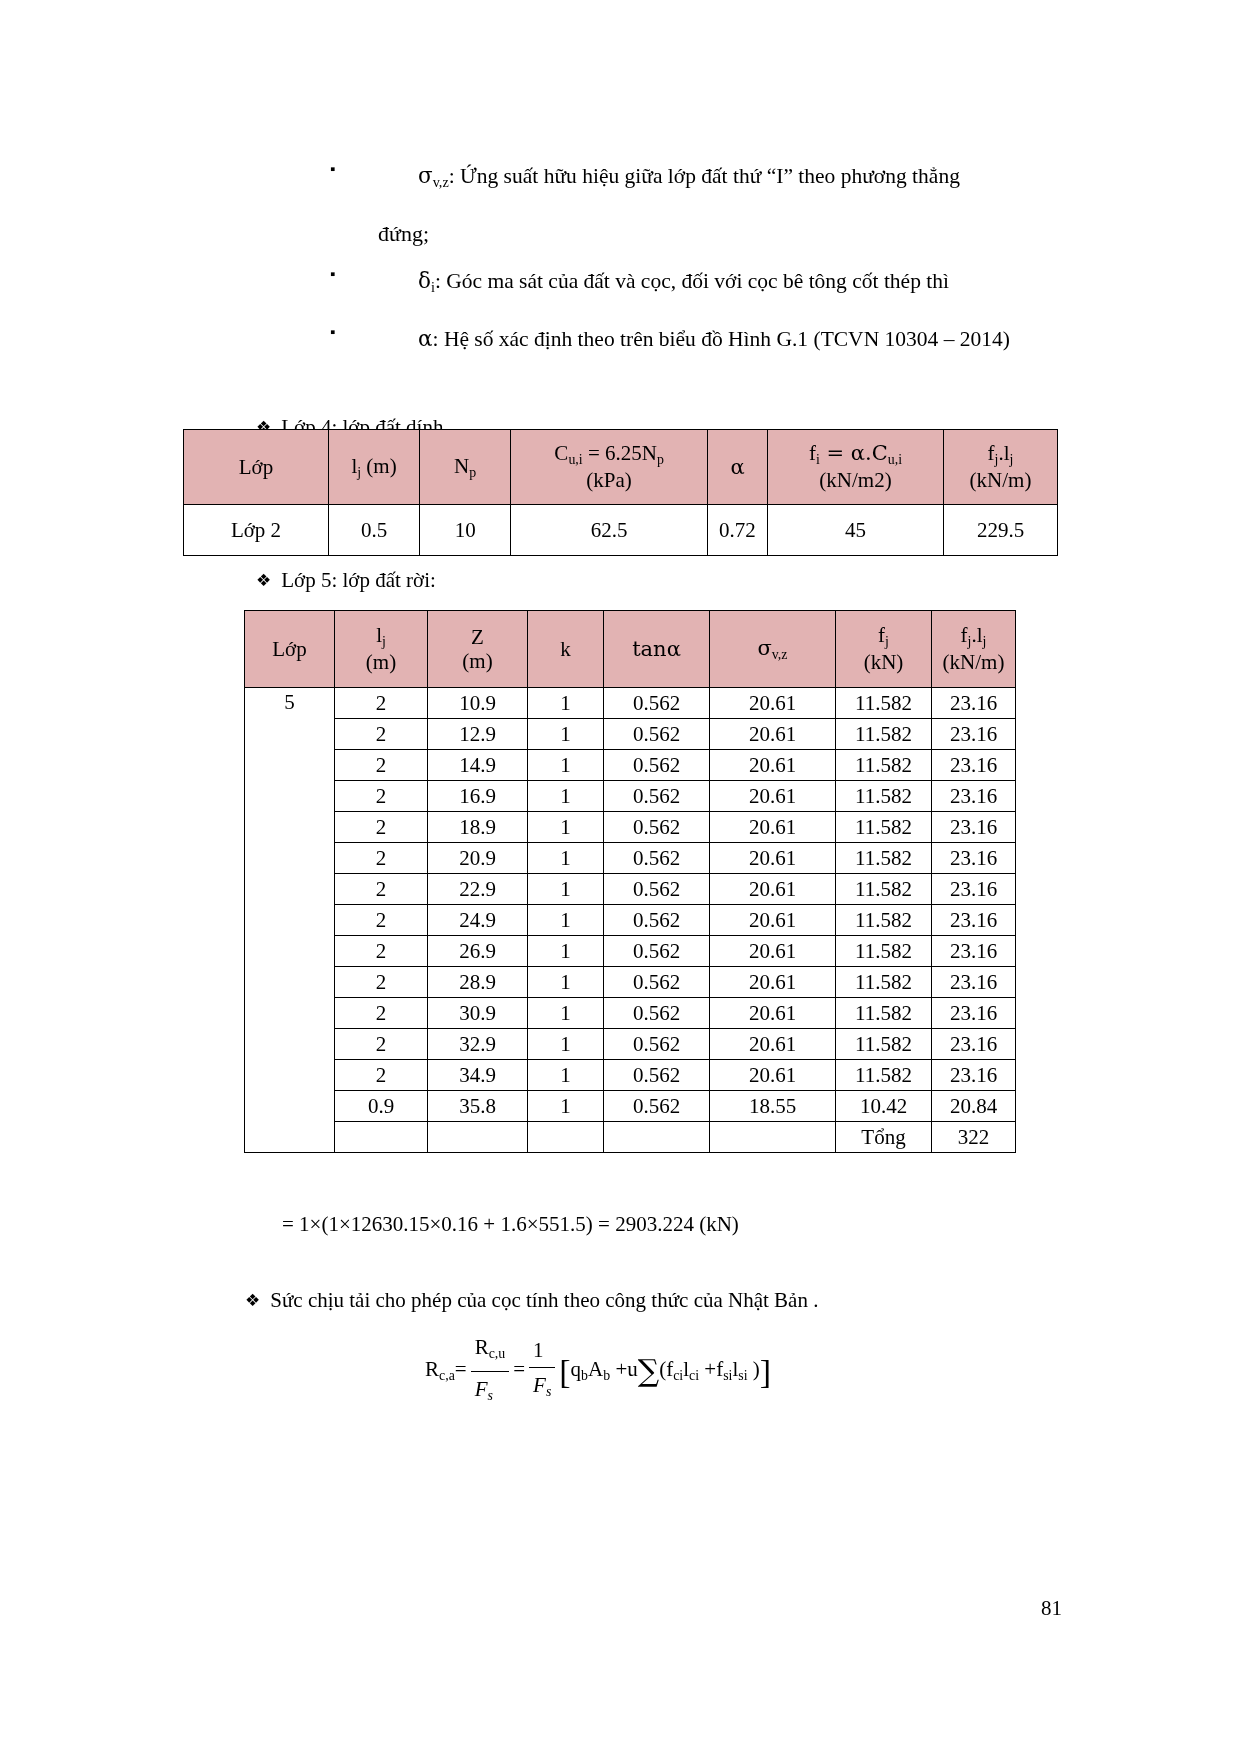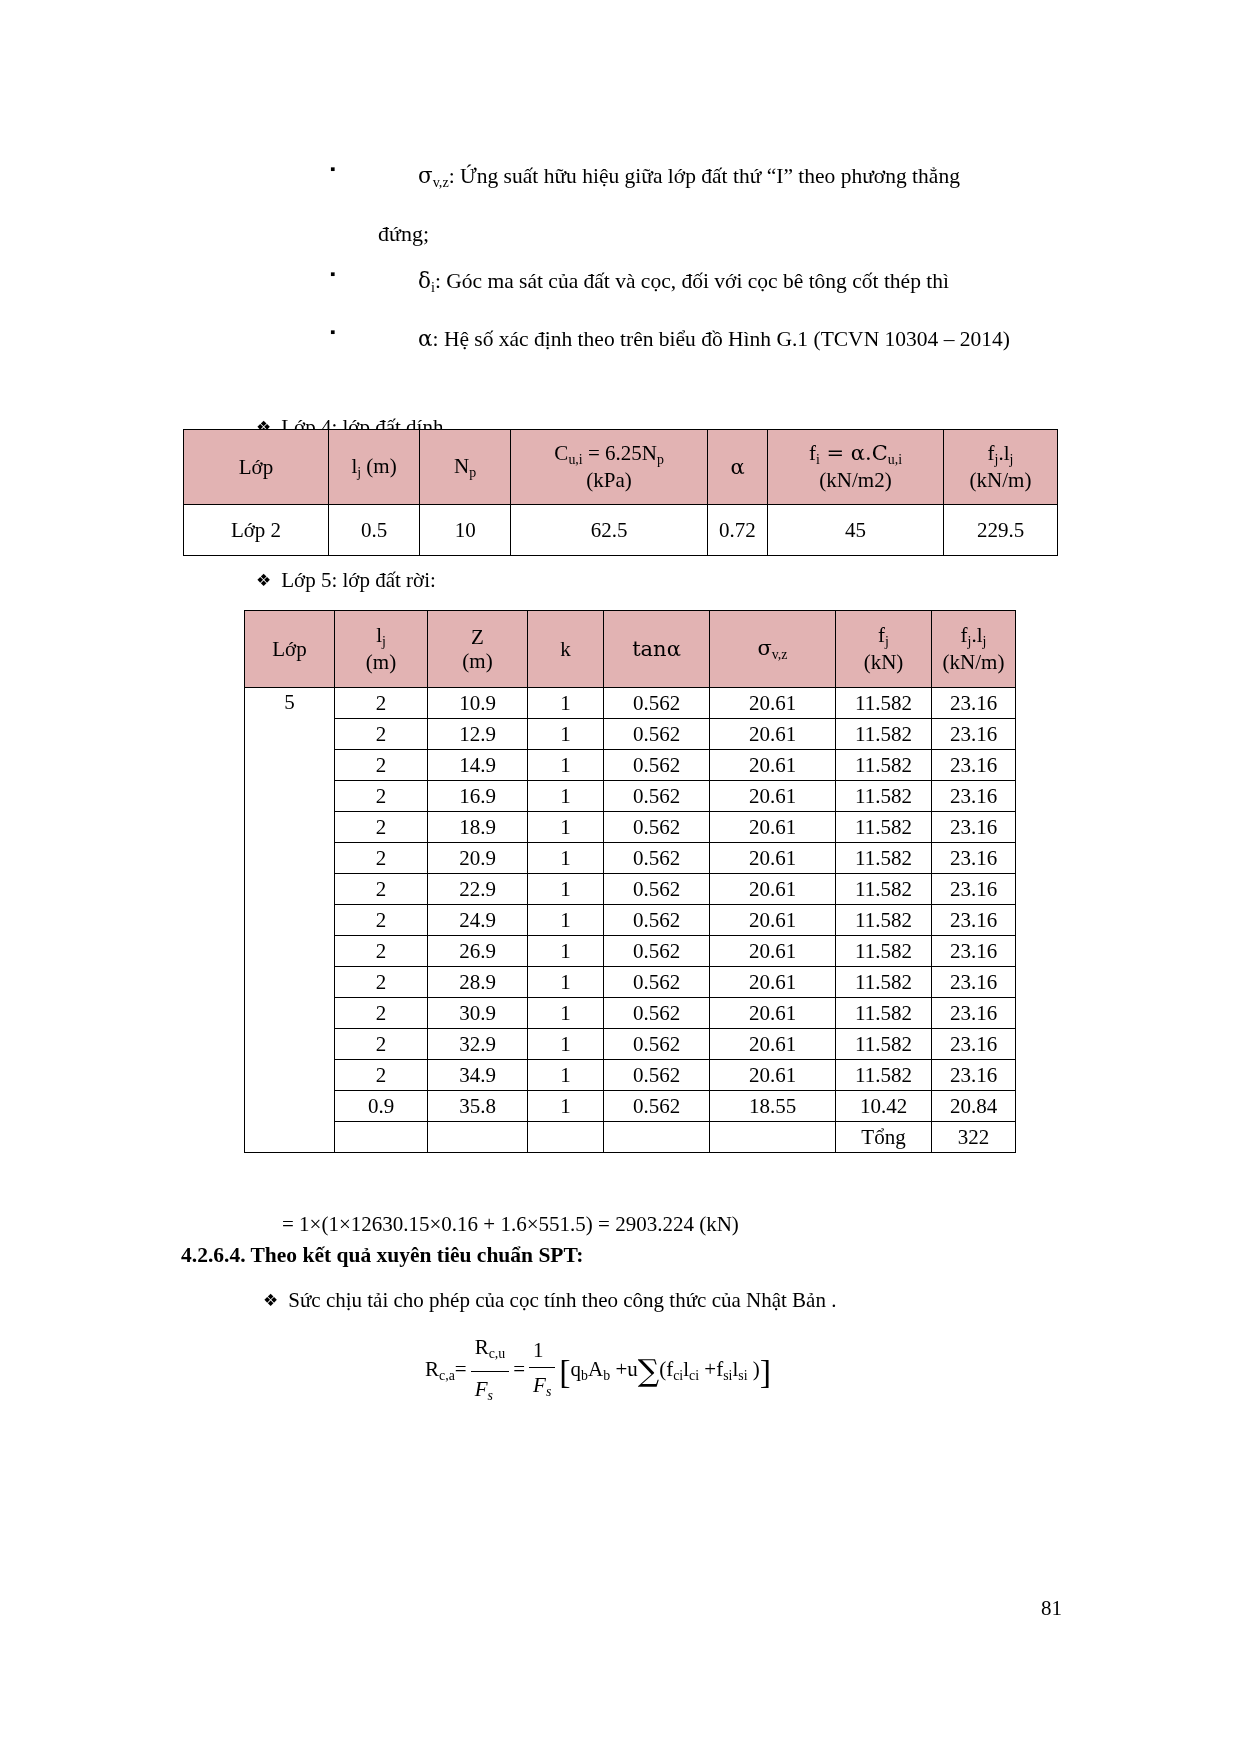--- a/index.html
+++ b/index.html
@@ -429,23 +429,22 @@
           <td>&nbsp;</td>
           <td>&nbsp;</td>
           <td>Tổng</td>
           <td>322</td>
         </tr>
       </tbody>
   </table>
 
   <div class="formula" style="left:238px; top:1207px;margin-left:44px;">= 1×(1×12630.15×0.16 + 1.6×551.5) = 2903.224  (kN)</div>
 
-  <div class="heading" style="left:181px; top:1243px;">4.2.6.4. Theo kết quả xuyên tiêu chuẩn SPT:</div>
-
-  <div class="caption" style="left:263px; top:1285px;">
+
+  <div class="caption" style="left:245px; top:1285px;">
     <span class="dia">❖</span><span>Sức chịu tải cho phép của cọc tính theo công thức của Nhật Bản .</span>
   </div>
 
   <div class="formula" style="left:425px; top:1330px;">
     <span>R<sub>c,a</sub></span><span>=</span><span class="frac">
       <span class="num">R<sub>c,u</sub></span>
       <span class="den"><i>F<sub>s</sub></i></span>
     </span><span>=</span><span class="frac">
       <span class="num">1</span>
       <span class="den"><i>F<sub>s</sub></i></span>

